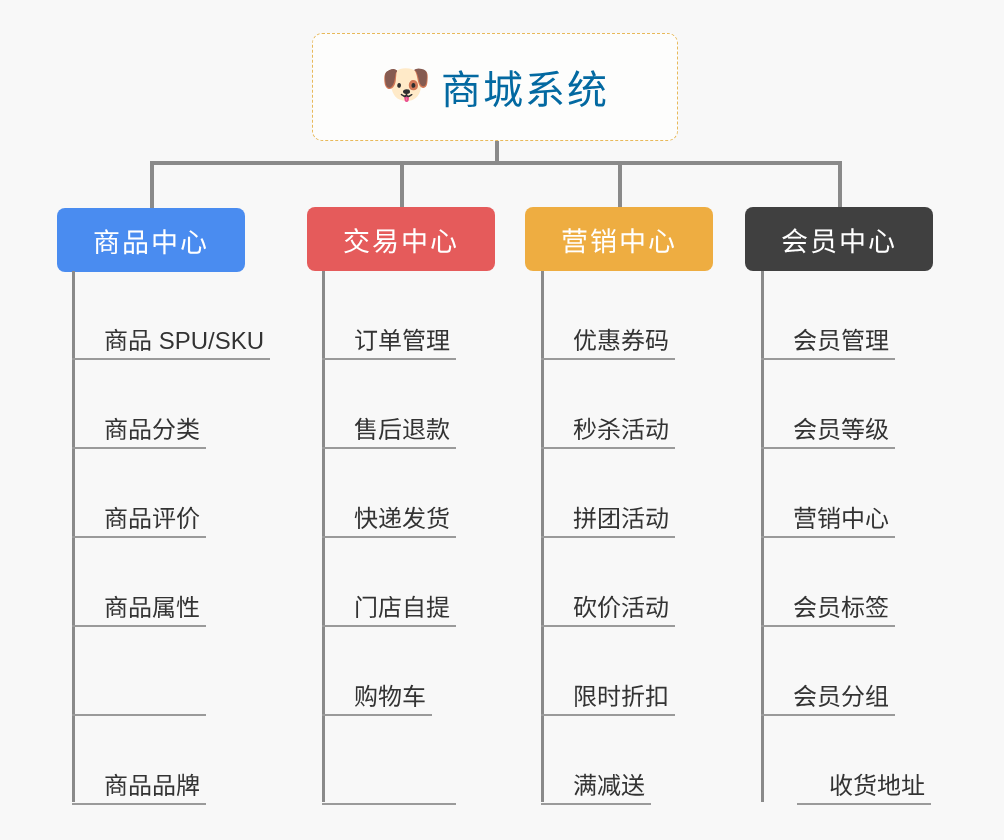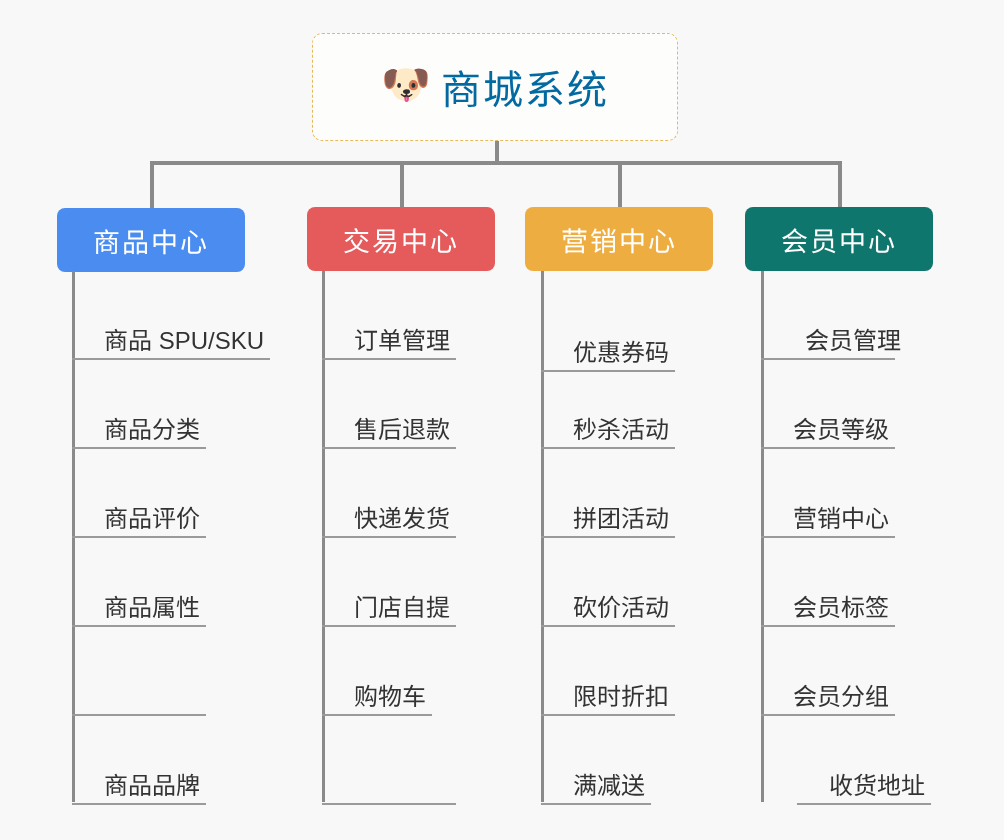--- a/index.html
+++ b/index.html
@@ -131,21 +131,21 @@
 
   <div class="cat-box" style="left: 57px; top: 208px; width: 188px; background: rgb(74, 140, 240);">
     <span>商品中心</span>
   </div>
   <div class="cat-box" style="left: 307px; top: 207px; width: 188px; background: rgb(229, 91, 91);">
     <span>交易中心</span>
   </div>
   <div class="cat-box" style="left: 525px; top: 207px; width: 188px; background: rgb(238, 173, 65);">
     <span>营销中心</span>
   </div>
-  <div class="cat-box" style="left: 745px; top: 207px; width: 188px; background: #0f766e;">
+  <div class="cat-box" style="left: 745px; top: 207px; width: 188px; background: #404040;">
     <span>会员中心</span>
   </div>
 
   <div class="branch" style="left:72px;">
     <div class="spine" style="height: 531px; background: rgb(138, 138, 138);"></div>
     <div class="leaf" style="top:0px;">
       <span class="leaf-label">商品 SPU/SKU</span>
       <span class="leaf-underline" style="width: 198px;"></span>
     </div>
     <div class="leaf" style="top:89px;">
@@ -191,21 +191,21 @@
       <span class="leaf-label">购物车</span>
       <span class="leaf-underline" style="width: 110px;"></span>
     </div>
     <div class="leaf" style="top:445px;">
       <span class="leaf-underline" style="width: 134px;"></span>
     </div>
   </div>
 
   <div class="branch" style="left:541px;">
     <div class="spine" style="height: 531px; background: rgb(138, 138, 138);"></div>
-    <div class="leaf" style="top:12px;">
+    <div class="leaf" style="top:0px;">
       <span class="leaf-label">优惠券码</span>
       <span class="leaf-underline" style="width: 134px;"></span>
     </div>
     <div class="leaf" style="top:89px;">
       <span class="leaf-label">秒杀活动</span>
       <span class="leaf-underline" style="width: 134px;"></span>
     </div>
     <div class="leaf" style="top:178px;">
       <span class="leaf-label">拼团活动</span>
       <span class="leaf-underline" style="width: 134px;"></span>
@@ -219,21 +219,21 @@
       <span class="leaf-underline" style="width: 134px;"></span>
     </div>
     <div class="leaf" style="top:445px;">
       <span class="leaf-label">满减送</span>
       <span class="leaf-underline" style="width: 110px;"></span>
     </div>
   </div>
 
   <div class="branch" style="left:761px;">
     <div class="spine" style="height: 531px; background: rgb(138, 138, 138);"></div>
-    <div class="leaf" style="top:0px;padding-left:12px;">
+    <div class="leaf" style="top:0px;">
       <span class="leaf-label">会员管理</span>
       <span class="leaf-underline" style="width: 134px;"></span>
     </div>
     <div class="leaf" style="top:89px;">
       <span class="leaf-label">会员等级</span>
       <span class="leaf-underline" style="width: 134px;"></span>
     </div>
     <div class="leaf" style="top:178px;">
       <span class="leaf-label">营销中心</span>
       <span class="leaf-underline" style="width: 134px;"></span>

